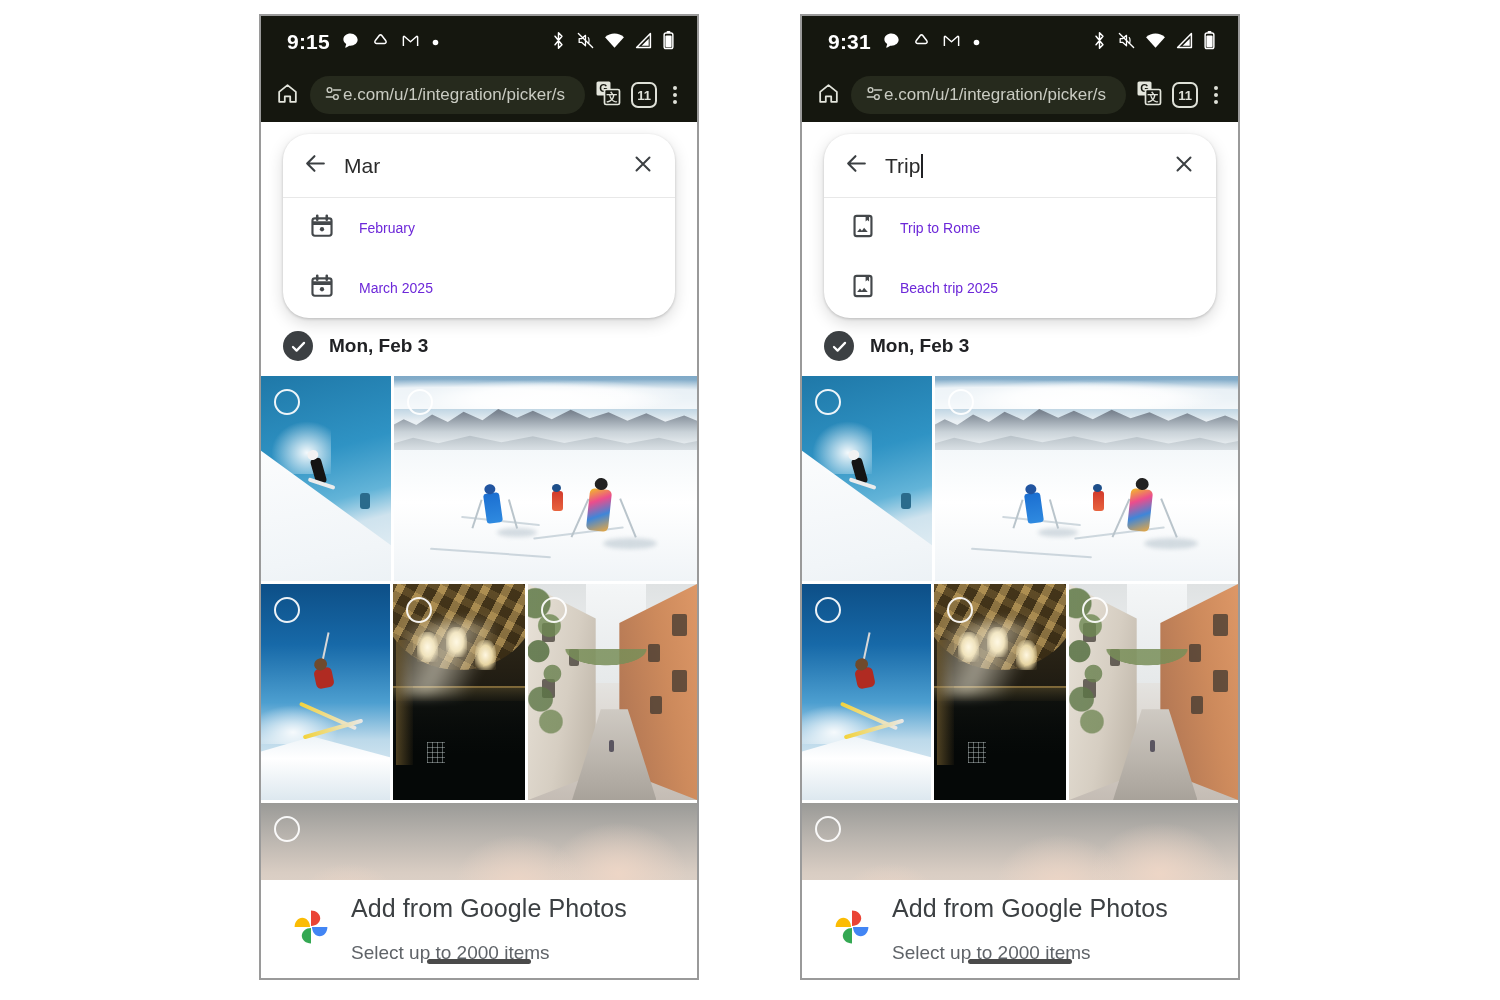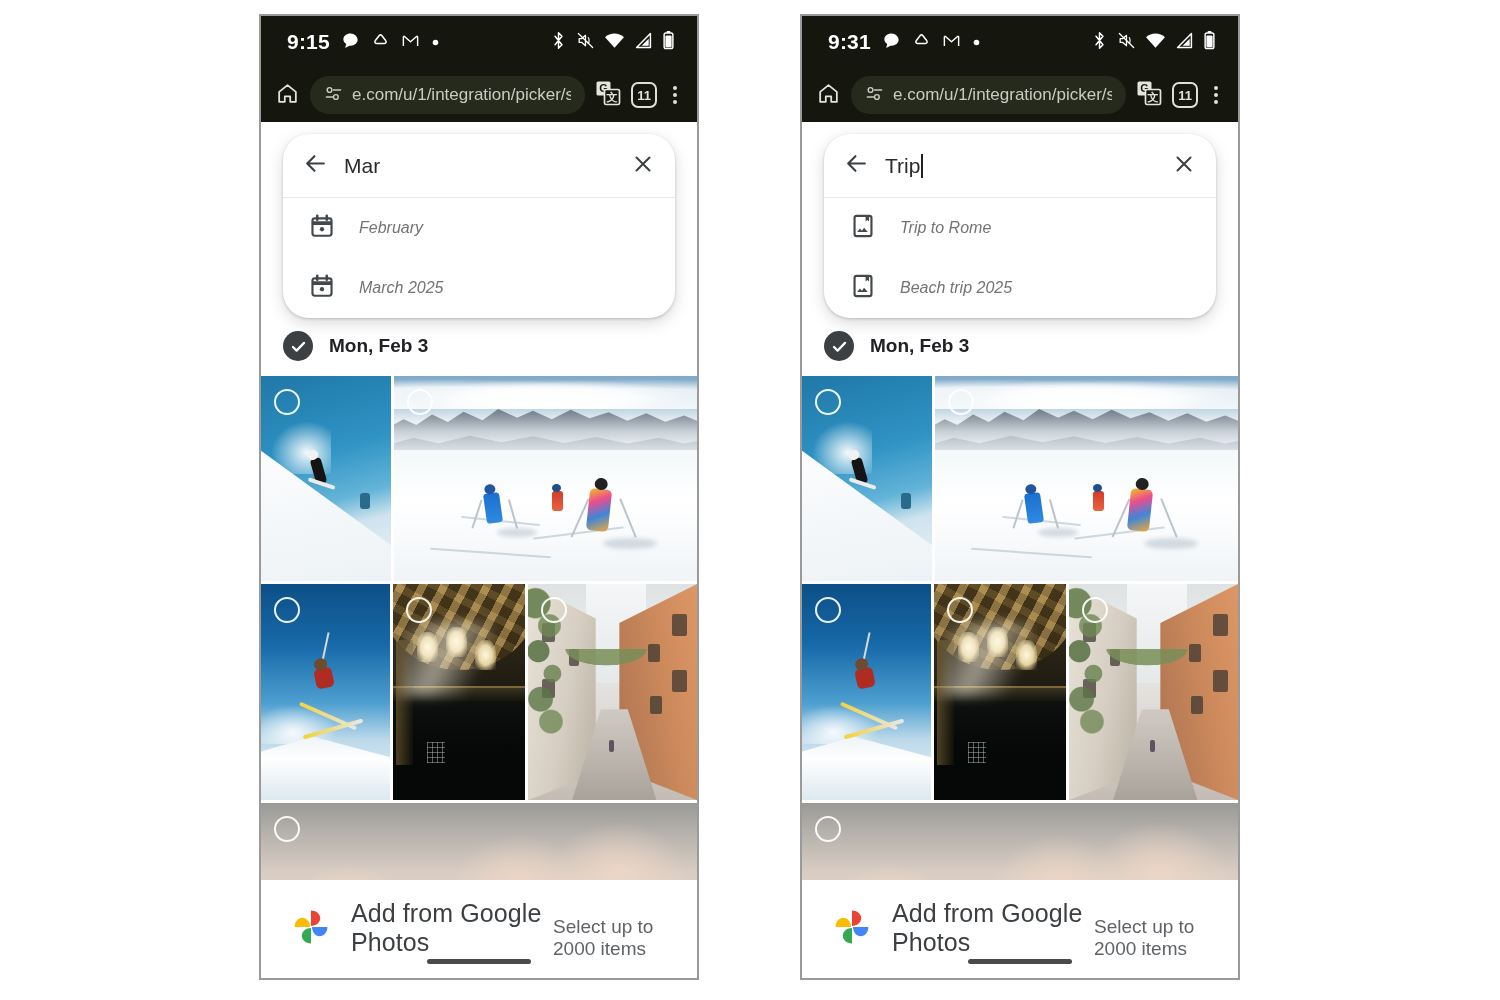--- a/index.html
+++ b/index.html
@@ -74,21 +74,20 @@
   }
   .omnibox {
     flex: 1;
     height: 38px;
     background: #262a1d;
     border-radius: 19px;
     display: flex;
     align-items: center;
     padding: 0 14px;
     box-sizing: border-box;
-    gap: 9px;
     overflow: hidden;
     min-width: 0;
   }
   .omnibox-url {
     color: #c9cbc2;
     font-size: 17px;
     white-space: nowrap;
     overflow: hidden;
   }
   .tabcount {
@@ -150,23 +149,22 @@
 
   .suggestion {
     height: 60px;
     display: flex;
     align-items: center;
     padding: 0 20px 0 26px;
     box-sizing: border-box;
     gap: 24px;
   }
   .suggestion-label {
-    font-size: 16px;
-    color: #737373;
-    font-style: italic;
+    font-size: 14px;
+    color: #6d28d9;
   }
 
   
   .dateheader {
     position: absolute;
     left: 0; right: 0;
     top: 194px;
     height: 60px;
     display: flex;
     align-items: center;
@@ -225,21 +223,21 @@
     flex-direction: column;
     justify-content: center;
     box-sizing: border-box;
   }
   .bb-inner {
     display: flex;
     align-items: center;
     gap: 18px;
     padding: 0 0 0 28px;
   }
-  .bb-texts { display: flex; gap: 2px; }
+  .bb-texts { display: flex; flex-direction: column; gap: 2px; }
   .bb-title { font-size: 25px; color: #3c4043; letter-spacing: .1px; }
   .bb-sub { font-size: 19px; color: #5f6368; margin-top: 17px; }
   .gesturebar {
     position: absolute;
     bottom: 14px;
     left: 50%;
     transform: translateX(-50%);
     width: 104px;
     height: 5px;
     border-radius: 3px;

